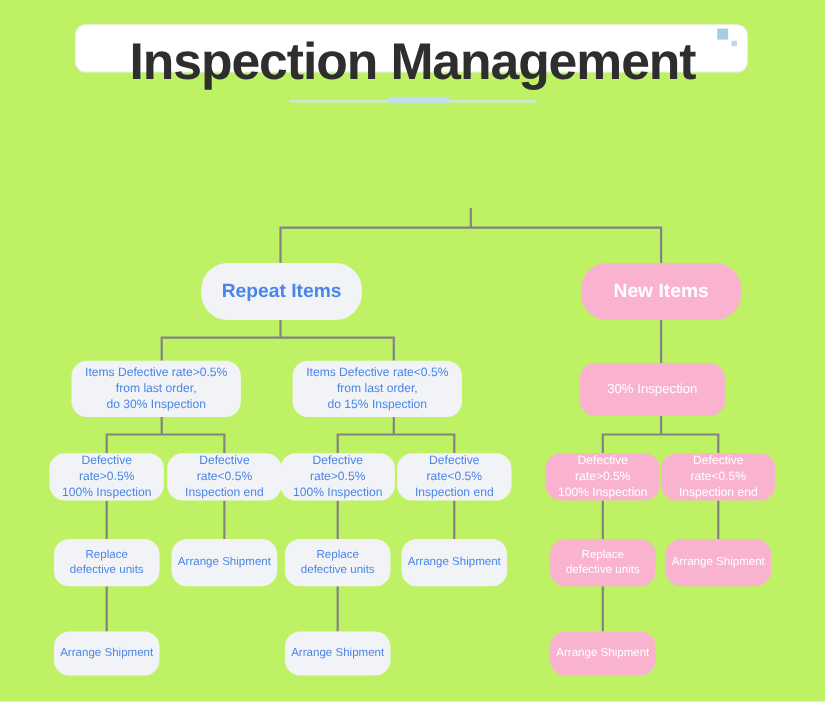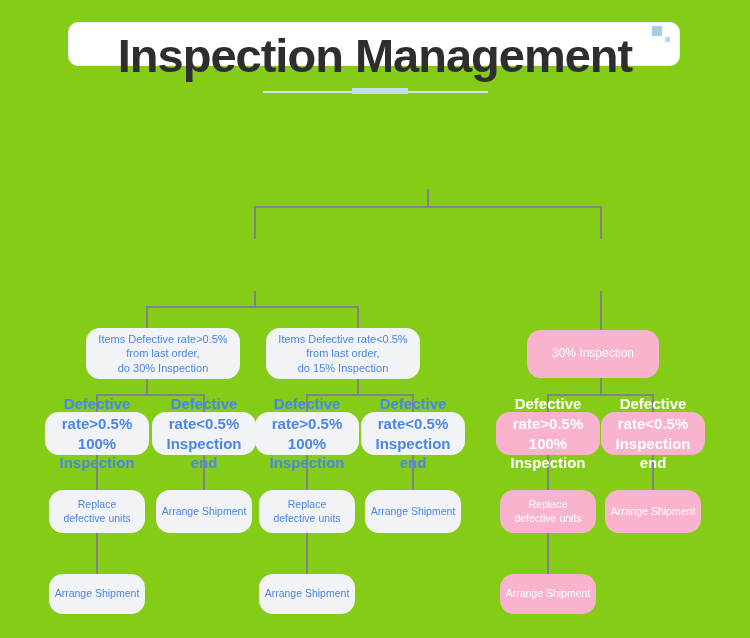--- a/index.html
+++ b/index.html
@@ -2,21 +2,21 @@
 <html><head>
 <meta charset="utf-8">
 <style>
   * { margin: 0; padding: 0; box-sizing: border-box; }
   html, body { background: #ffffff; }
   body { font-family: "Liberation Sans", sans-serif; }
   .canvas {
     position: relative;
     width: 750px;
     height: 638px;
-    background: #84cc16;
+    background: #bef264;
     overflow: hidden;
   }
   
   .header-card {
     position: absolute;
     left: 68px; top: 22px;
     width: 612px; height: 44px;
     background: #ffffff;
     border: 1px solid #ededed;
     border-radius: 10px;
@@ -82,21 +82,21 @@
   }
   .node.pink {
     background: #fab3ce;
     color: #ffffff;
   }
   .node.lv0 { left: 342px; top: 127px; width: 172px; height: 62px;
               border-radius: 22px; font-size: 19px; font-weight: 700; }
   .node.lv1 { top: 239px; width: 146px; height: 52px;
               border-radius: 24px; font-size: 17.5px; font-weight: 700; }
   .node.lv2 { top: 328px; height: 51px; font-size: 11px; }
-  .node.lv3 { top: 412px; width: 104px; height: 43px; font-size: 15px; font-weight: bold; }
+  .node.lv3 { top: 412px; width: 104px; height: 43px; font-size: 11px; }
   .node.lv4 { top: 490px; width: 96px;  height: 43px; font-size: 10.5px; }
   .node.lv5 { top: 574px; width: 96px;  height: 40px; font-size: 10.5px; }
 </style>
 </head>
 <body>
 
 <div class="canvas">
 
   <div class="header-card"></div>
   <div class="sq-big"></div>
@@ -110,22 +110,24 @@
     <path d="M255 291 V307 M147 328 V307 H358 V328"></path>
     <path d="M601 291 V330"></path>
     <path d="M147 379 V395 M97 412 V395 H204 V412"></path>
     <path d="M358 379 V395 M307 412 V395 H413 V412"></path>
     <path d="M601 378 V395 M548 412 V395 H653 V412"></path>
     <path d="M97 455 V490 M204 455 V490 M307 455 V490 M413 455 V490 M548 455 V490 M653 455 V490"></path>
     <path d="M97 533 V574 M307 533 V574 M548 533 V574"></path>
   </svg>
 
 
+  <div class="node lv1" style="left:183px;">Repeat Items</div>
+  <div class="node lv1 pink" style="left:528px;">New Items</div>
 
-  <div class="node lv2" style="left:86px;width:154px;">Items Defective rate&gt;0.5%
+  <div class="node lv2" style="left:65px;width:154px;">Items Defective rate&gt;0.5%
 from last order,
 do 30% Inspection</div>
   <div class="node lv2" style="left:266px;width:154px;">Items Defective rate&lt;0.5%
 from last order,
 do 15% Inspection</div>
   <div class="node lv2 pink" style="left:527px;width:132px;height:48px;top:330px;font-size:12px;">30% Inspection</div>
 
   <div class="node lv3" style="left:45px;">Defective rate&gt;0.5%
 100% Inspection</div>
   <div class="node lv3" style="left:152px;">Defective rate&lt;0.5%

